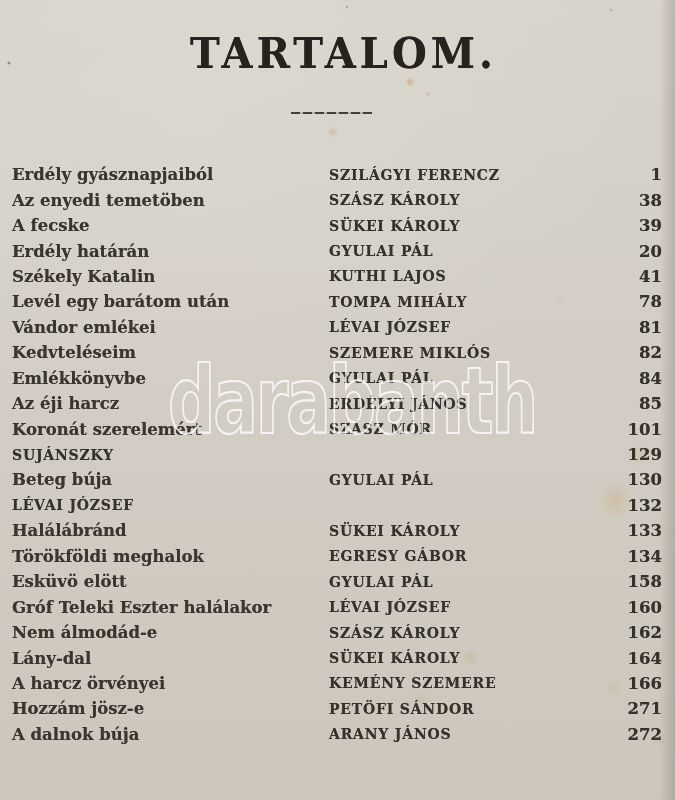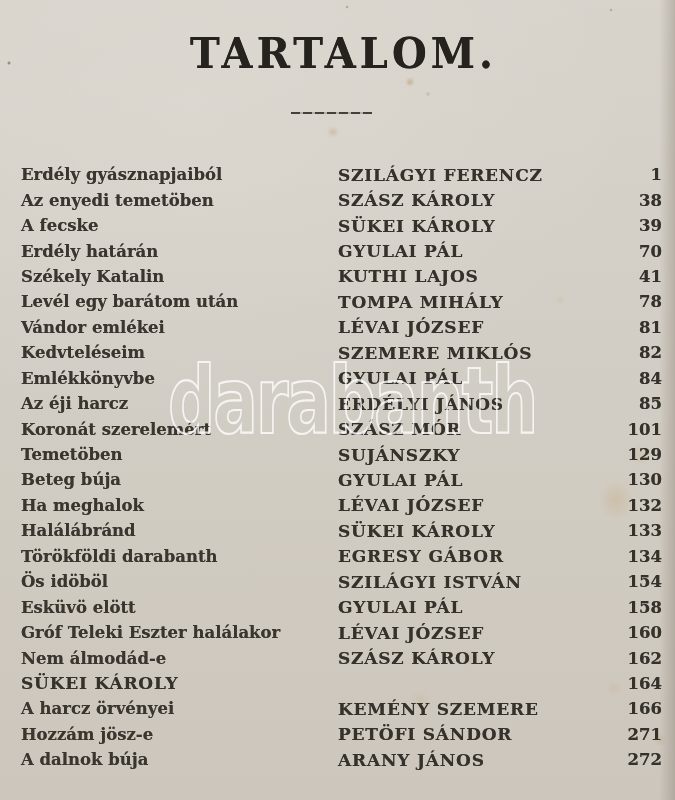--- a/index.html
+++ b/index.html
@@ -41,36 +41,36 @@
     text-shadow:0 0 .6px rgba(38,35,31,.8);
     transform:scaleY(1.06);
   }
   .divider{
     position:absolute; top:112px; left:291px;
     width:81px; height:2px;
     background:repeating-linear-gradient(90deg,
       #45403a 0px, #45403a 9px, rgba(69,64,58,.25) 9px, rgba(69,64,58,.25) 12px);
   }
   .toc{
-    position:absolute; top:162px; left:21px; right:21px;
+    position:absolute; top:162px; left:12px; right:21px;
   }
   .row{
     display:flex; align-items:center;
     height:25.45px;
     white-space:nowrap;
   }
   .cell-title{
     width:317px; flex:0 0 317px;
     font-size:16.5px; font-weight:700;
     color:#3a362f;
     text-shadow:0 0 .5px rgba(58,54,47,.65);
   }
   .cell-author{
     flex:1 1 auto;
-    font-size:17px; font-weight:700;
+    font-size:14px; font-weight:700;
     letter-spacing:.8px;
     color:#35322c;
     text-shadow:0 0 .5px rgba(53,50,44,.65);
   }
   .cell-page{
     flex:0 0 62px; width:62px;
     text-align:right;
     font-size:16.5px; font-weight:700;
     color:#35322c;
     text-shadow:0 0 .5px rgba(53,50,44,.65);
@@ -110,21 +110,21 @@
 
   <div class="row">
     <span class="cell-title">A fecske</span>
     <span class="cell-author">SÜKEI KÁROLY</span>
     <span class="cell-page">39</span>
   </div>
 
   <div class="row">
     <span class="cell-title">Erdély határán</span>
     <span class="cell-author">GYULAI PÁL</span>
-    <span class="cell-page">70</span>
+    <span class="cell-page">20</span>
   </div>
 
   <div class="row">
     <span class="cell-title">Székely Katalin</span>
     <span class="cell-author">KUTHI LAJOS</span>
     <span class="cell-page">41</span>
   </div>
 
   <div class="row">
     <span class="cell-title">Levél egy barátom után</span>
@@ -156,74 +156,68 @@
     <span class="cell-page">85</span>
   </div>
 
   <div class="row">
     <span class="cell-title">Koronát szerelemért</span>
     <span class="cell-author">SZÁSZ MÓR</span>
     <span class="cell-page">101</span>
   </div>
 
   <div class="row">
-    <span class="cell-title">Temetöben</span>
     <span class="cell-author">SUJÁNSZKY</span>
     <span class="cell-page">129</span>
   </div>
 
   <div class="row">
     <span class="cell-title">Beteg búja</span>
     <span class="cell-author">GYULAI PÁL</span>
     <span class="cell-page">130</span>
   </div>
 
   <div class="row">
-    <span class="cell-title">Ha meghalok</span>
     <span class="cell-author">LÉVAI JÓZSEF</span>
     <span class="cell-page">132</span>
   </div>
 
   <div class="row">
     <span class="cell-title">Halálábránd</span>
     <span class="cell-author">SÜKEI KÁROLY</span>
     <span class="cell-page">133</span>
   </div>
 
   <div class="row">
-    <span class="cell-title">Törökföldi darabanth</span>
+    <span class="cell-title">Törökföldi meghalok</span>
     <span class="cell-author">EGRESY GÁBOR</span>
     <span class="cell-page">134</span>
   </div>
 
-  <div class="row">
-    <span class="cell-title">Ös idöböl</span>
-    <span class="cell-author">SZILÁGYI ISTVÁN</span>
-    <span class="cell-page">154</span>
-  </div>
 
   <div class="row">
     <span class="cell-title">Esküvö elött</span>
     <span class="cell-author">GYULAI PÁL</span>
     <span class="cell-page">158</span>
   </div>
 
   <div class="row">
     <span class="cell-title">Gróf Teleki Eszter halálakor</span>
     <span class="cell-author">LÉVAI JÓZSEF</span>
     <span class="cell-page">160</span>
   </div>
 
   <div class="row">
     <span class="cell-title">Nem álmodád-e</span>
     <span class="cell-author">SZÁSZ KÁROLY</span>
     <span class="cell-page">162</span>
   </div>
 
   <div class="row">
+    <span class="cell-title">Lány-dal</span>
     <span class="cell-author">SÜKEI KÁROLY</span>
     <span class="cell-page">164</span>
   </div>
 
   <div class="row">
     <span class="cell-title">A harcz örvényei</span>
     <span class="cell-author">KEMÉNY SZEMERE</span>
     <span class="cell-page">166</span>
   </div>
 

